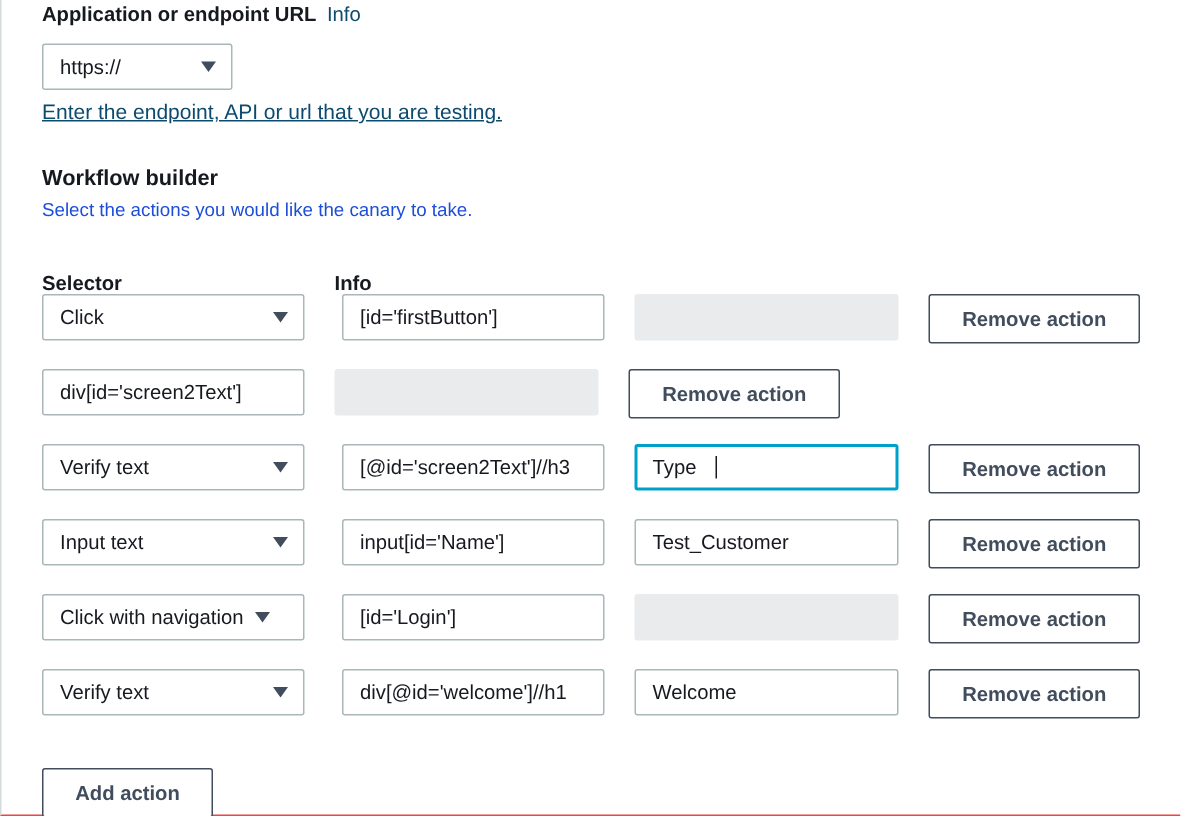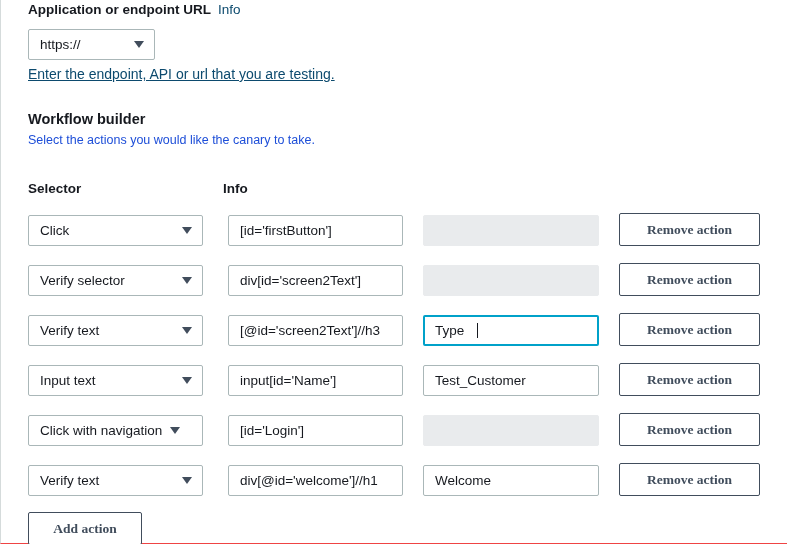--- a/index.html
+++ b/index.html
@@ -131,21 +131,21 @@
     font-weight: 700;
     color: #16191f;
   }
   .col-action   { width: 200px; flex: 0 0 200px; }
   .col-selector { width: 195px; flex: 0 0 195px; }
   .col-text     { width: 196px; flex: 0 0 196px; }
   .col-remove   { width: 145px; flex: 0 0 145px; }
 
   .wf-row {
     display: flex;
-    align-items: flex-end;
+    align-items: flex-start;
     height: 50px;
   }
   .wf-row .col-action .select-box { width: 175px; }
   .wf-row .col-selector .text-input { width: 175px; }
   .wf-row .col-text .text-input { width: 176px; }
 
   .text-input.disabled {
     background: #e9ebed;
     border: 1px solid #e9ebed;
     cursor: default;
@@ -164,21 +164,21 @@
     vertical-align: -3px;
   }
 
   .btn-normal {
     height: 33px;
     min-width: 141px;
     border: 1px solid #414d5c;
     border-radius: 2px;
     background: #ffffff;
     color: #414d5c;
-    font-family: Liberation Serif, serif;
+    font-family: Liberation Sans, sans-serif;
     font-size: 13.5px;
     font-weight: 700;
     cursor: pointer;
     display: inline-flex;
     align-items: center;
     justify-content: center;
     padding: 0 18px;
     white-space: nowrap;
   }
   .add-wrap { margin-top: 16px; }
@@ -226,26 +226,20 @@
             </div>
           </div>
           <div class="col-text">
             <div class="text-input disabled">
               <span></span>
             </div>
           </div>
           <div class="col-remove"><button class="btn-normal">Remove action</button></div>
         </div>
         <div class="wf-row">
-          <div class="col-action">
-            <div class="select-box fixed-w" style="width: 175px;">
-              <span class="sel-text">Verify selector</span>
-              <span class="caret"></span>
-            </div>
-          </div>
           <div class="col-selector">
             <div class="text-input">
               <span>div[id='screen2Text']</span>
             </div>
           </div>
           <div class="col-text">
             <div class="text-input disabled">
               <span></span>
             </div>
           </div>

